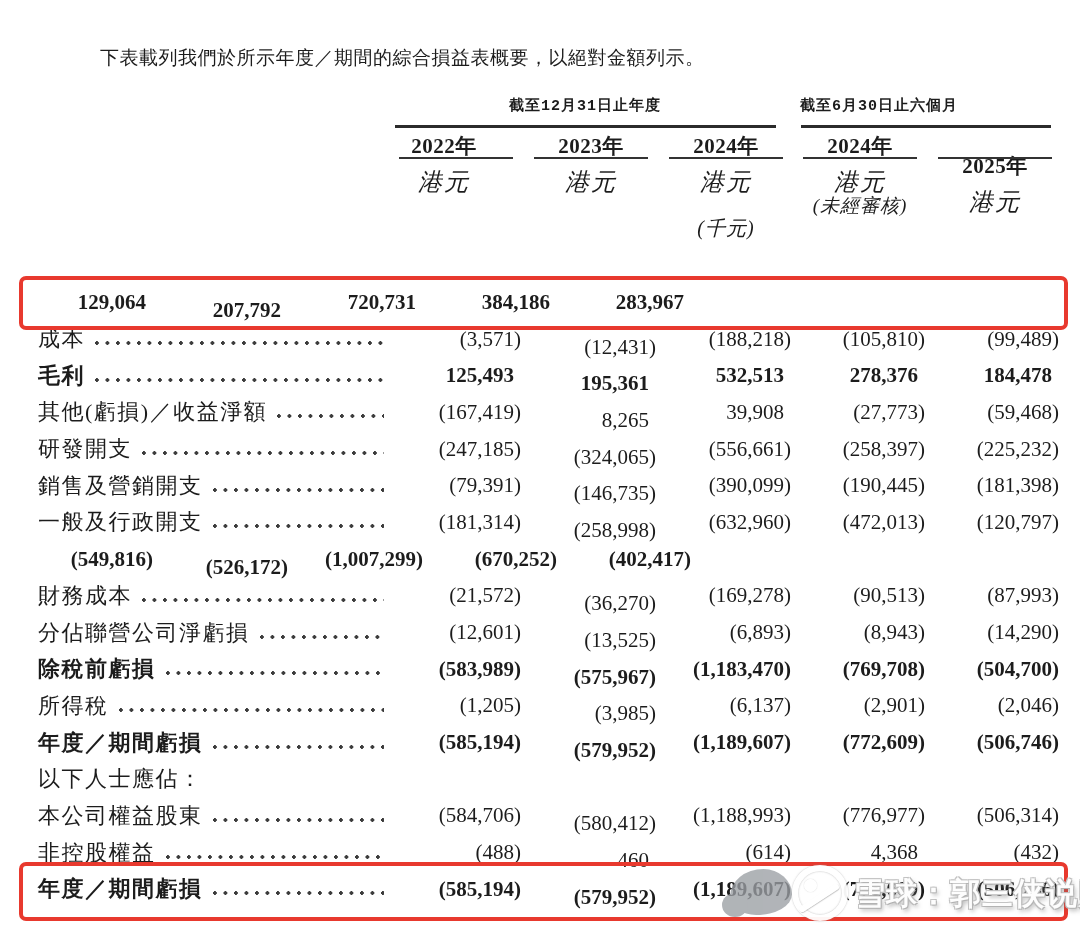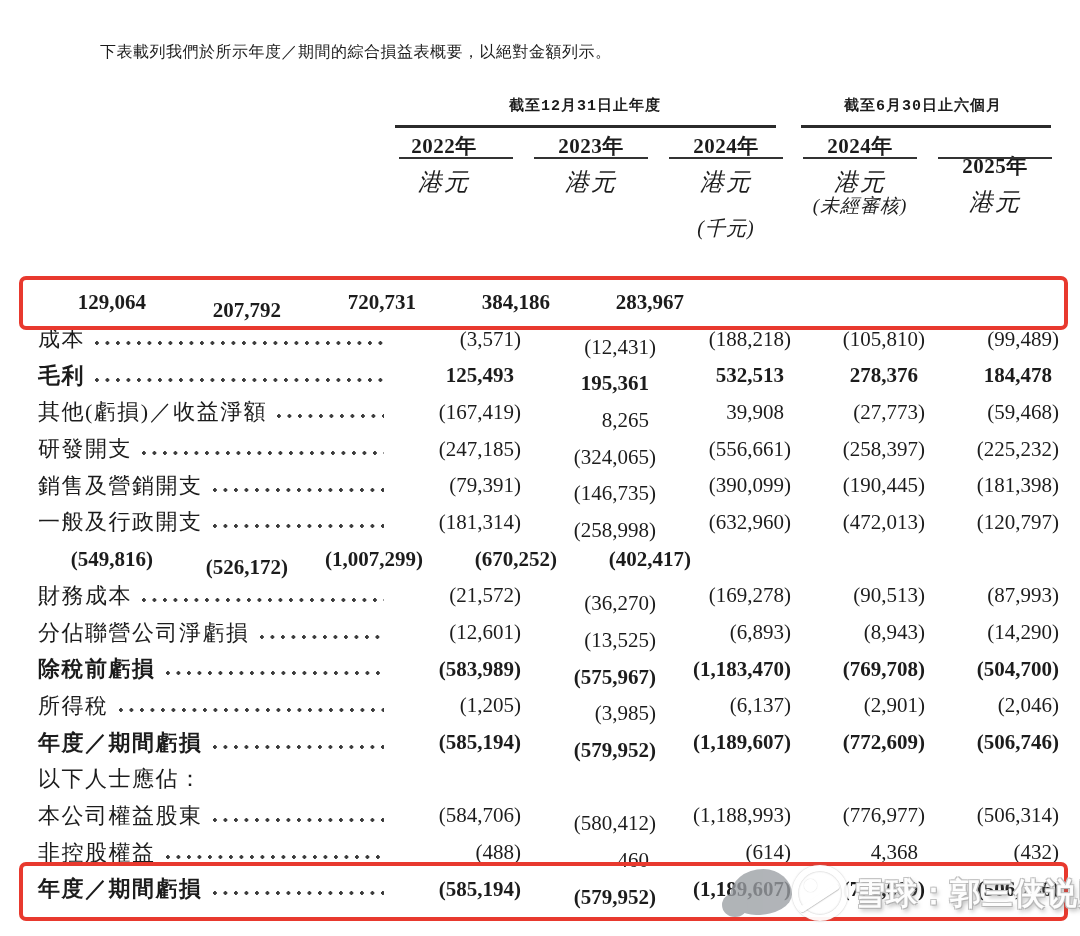--- a/index.html
+++ b/index.html
@@ -5,30 +5,30 @@
   html,body{margin:0;padding:0;}
   body{
     width:1080px;height:936px;background:#ffffff;overflow:hidden;
     font-family:"Liberation Serif","DejaVu Serif",serif;color:#1c1c1c;
   }
   .page{position:relative;width:1080px;height:936px;background:#fff;}
 
   
   .intro{
     position:absolute;left:100px;top:26px;width:900px;
-    font-size:16px;letter-spacing:0.5px;
+    font-size:19px;letter-spacing:0.5px;
   }
 
   
   .group-label{
     position:absolute;top:96px;font-size:15px;font-weight:bold;
     text-align:center;letter-spacing:1px;font-family:Liberation Mono, monospace;
   }
   .g1{left:390px;width:390px;}
-  .g2{left:788px;width:270px;}
+  .g2{left:744px;width:270px;}
   .group-line{position:absolute;top:125px;height:3px;background:#2b2b2b;}
   .gl1{left:395px;width:381px;}
   .gl2{left:801px;width:250px;}
 
   .year{
     position:absolute;top:132px;width:160px;text-align:center;
     font-size:21px;font-weight:bold;letter-spacing:0.5px;
   }
   .year-line{position:absolute;top:157px;width:114px;height:2px;background:#333;}
   .cur{

